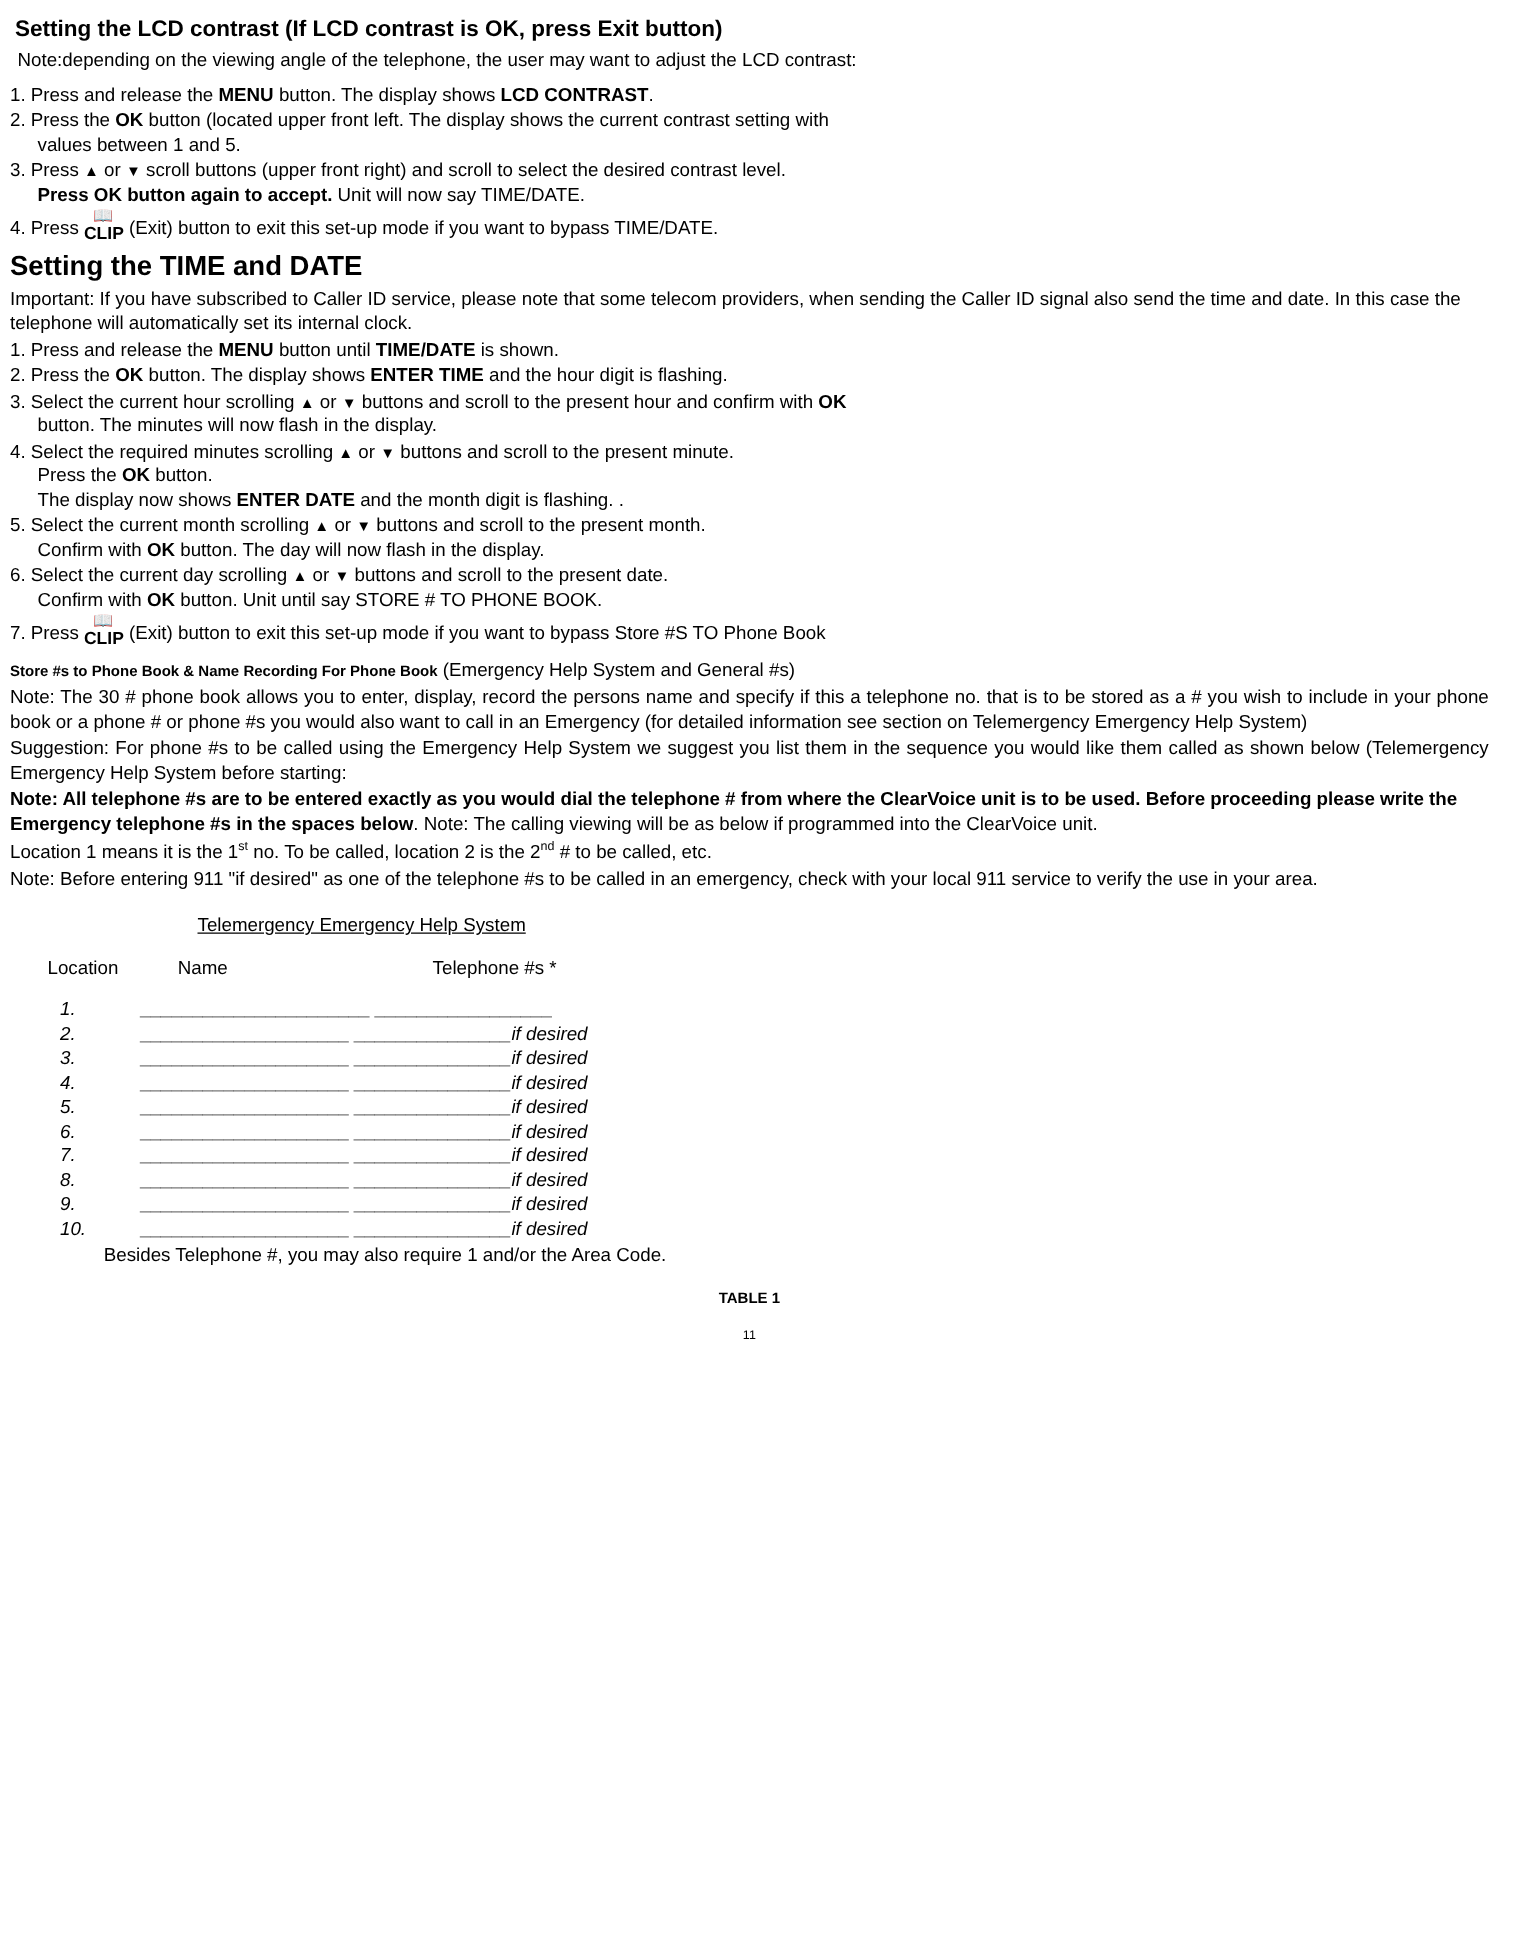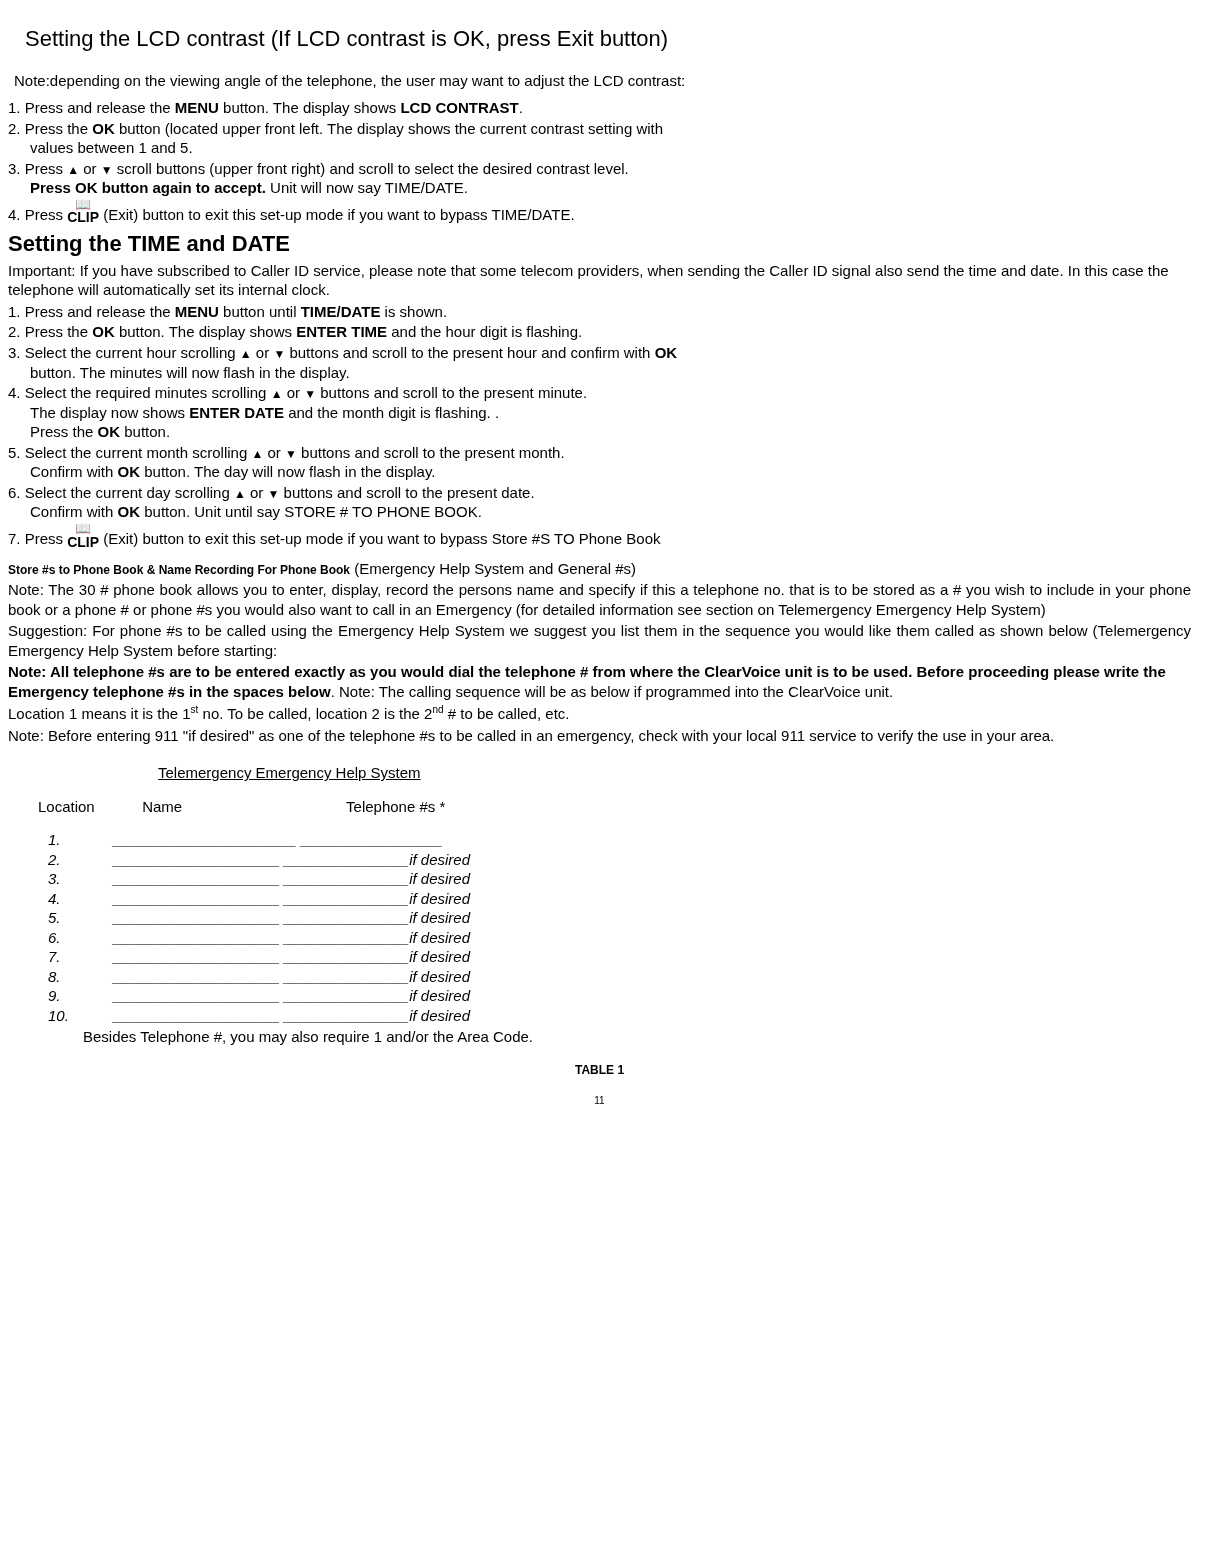--- a/index.html
+++ b/index.html
@@ -6,23 +6,23 @@
       font-family: Arial, Helvetica, sans-serif;
       font-size: 15px;
       line-height: 1.3;
       margin: 0;
       padding: 8px 20px 8px 8px;
       color: #000;
       background: #fff;
       max-width: 1211px;
     }
     .h1 {
-      font-size: 22px;
-      font-weight: normal;
-      margin: 17px;
+      font-size: 18px;
+      font-weight: bold;
+      margin: 4px;
     }
     .note-line {
       margin: 2px 0 8px 6px;
     }
     ol,.numlist { margin: 0; padding:0; }
     .numlist { list-style: none; }
     .numlist > div { margin: 0 0 1px 0;}
     .indent { margin-left: 22px; }
     b { font-weight: bold; }
     .clip-icon {
@@ -100,43 +100,43 @@
   </div>
   <div>
     <span>2. Press the </span><b>OK</b><span> button. The display shows </span><b>ENTER TIME</b><span> and the hour digit is flashing.</span>
   </div>
   <div>
     <span>3. Select the current hour scrolling </span><span class="tri-up">▲</span><span> or </span><span class="tri-down">▼</span><span> buttons and scroll to the present hour and confirm with </span><b>OK</b>
     <div class="indent">button. The minutes will now flash in the display.</div>
   </div>
   <div>
     <span>4. Select the required minutes scrolling </span><span class="tri-up">▲</span><span> or </span><span class="tri-down">▼</span><span> buttons and scroll to the present minute.</span>
+    <div class="indent"><span>Press the </span><b>OK</b><span> button.</span></div>
     <div class="indent"><span>The display now shows </span><b>ENTER DATE</b><span> and the month digit is flashing. .</span></div>
-    <div class="indent"><span>Press the </span><b>OK</b><span> button.</span></div>
   </div>
   <div>
     <span>5. Select the current month scrolling </span><span class="tri-up">▲</span><span> or </span><span class="tri-down">▼</span><span> buttons and scroll to the present month.</span>
     <div class="indent"><span>Confirm with </span><b>OK</b><span> button. The day will now flash in the display.</span></div>
   </div>
   <div>
     <span>6. Select the current day scrolling </span><span class="tri-up">▲</span><span> or </span><span class="tri-down">▼</span><span> buttons and scroll to the present date.</span>
     <div class="indent"><span>Confirm with </span><b>OK</b><span> button. Unit until say STORE # TO PHONE BOOK.</span></div>
   </div>
   <div>
     <span>7. Press </span><span class="clip-icon"><span class="book">📖</span><span class="label">CLIP</span></span><span> (Exit) button to exit this set-up mode if you want to bypass Store #S TO Phone Book</span>
   </div>
 </div>
 
 <div class="para" style="margin-top:10px;">
   <span class="subhead">Store #s to Phone Book  &amp; Name Recording For Phone </span><span class="subhead small">Book</span><span> (Emergency Help System and General #s)</span>
 </div>
 <div class="para just">Note: The  30 # phone book allows you to enter, display, record the persons name and specify if this a telephone no. that is to be stored as a # you wish to include in your phone book or a phone # or phone #s you would also want to call in an Emergency (for detailed information see section on Telemergency Emergency Help System)</div>
 <div class="para just">Suggestion: For phone #s to be called using the Emergency Help System we suggest you list them in the sequence you would like them called as shown below (Telemergency Emergency Help System before starting:</div>
 <div class="para">
-  <b>Note: All telephone #s are to be entered exactly as you would dial the telephone # from where the ClearVoice unit is to be used. Before proceeding please write the Emergency telephone #s in the spaces below</b><span>. Note: The calling sequence will be as below if programmed into the ClearVoice unit.</span>
+  <b>Note: All telephone #s are to be entered exactly as you would dial the telephone # from where the ClearVoice unit is to be used. Before proceeding please write the Emergency telephone #s in the spaces below</b><span>. Note: The calling viewing will be as below if programmed into the ClearVoice unit.</span>
 </div>
 <div class="para">
   <span>Location 1 means it is the 1</span><sup>st</sup><span> no. To be called, location 2 is the 2</span><sup>nd</sup><span> # to be called, etc.</span>
 </div>
 <div class="para just">Note: Before entering 911 "if desired" as one of the telephone #s to be called in an emergency, check with your local 911 service to verify the use in your area.</div>
 
 <div class="table-section">
   <span class="center-u">Telemergency Emergency Help System</span>
   <div class="row-head">
     <span class="loc">Location</span>

